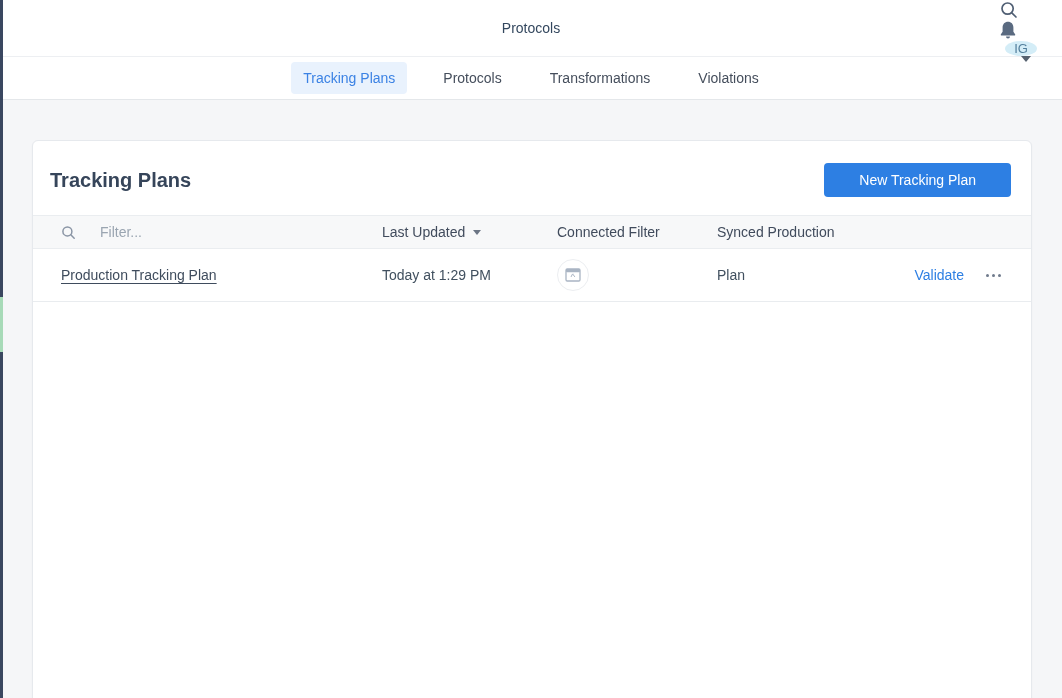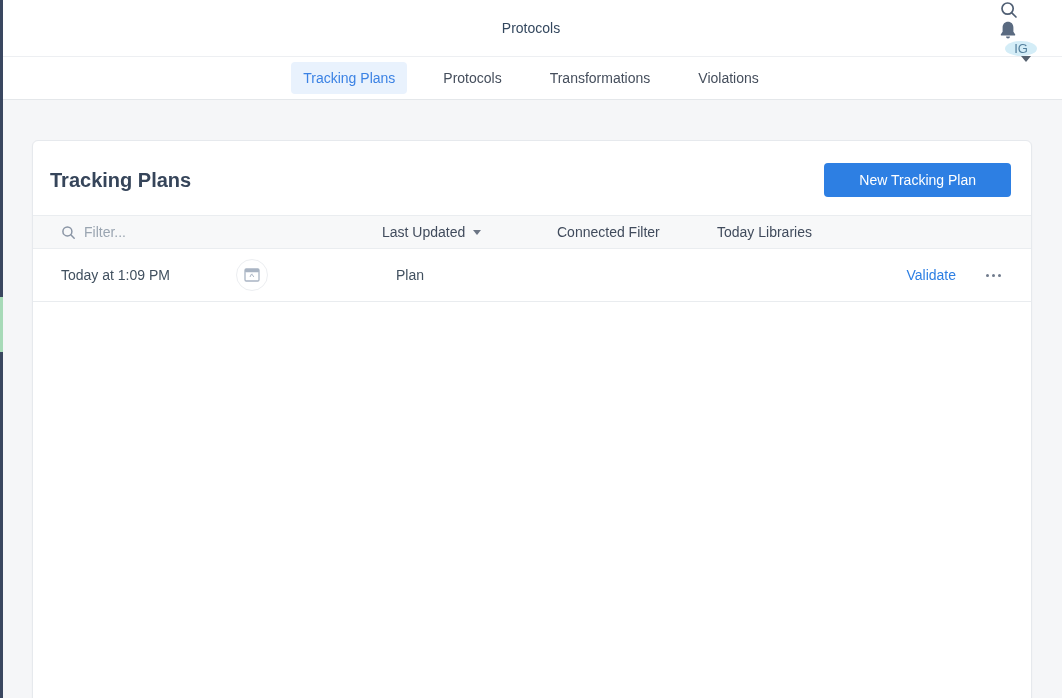--- a/index.html
+++ b/index.html
@@ -96,23 +96,23 @@
   }
   .t-row {
     height: 53px; background: #FFFFFF; border-bottom: 1px solid #E9ECEF;
     display: flex; align-items: center; padding: 0 28px;
     font-size: 14px; color: #41505F;
   }
   .col-name   { width: 321px; flex: 0 0 auto; display: flex; align-items: center; }
   .col-updated{ width: 175px; flex: 0 0 auto; display: flex; align-items: center; }
   .col-sources{ width: 160px; flex: 0 0 auto; display: flex; align-items: center; }
   .col-synced { width: 187px; flex: 0 0 auto; display: flex; align-items: center; }
-  .col-actions{ flex: 1 1 auto; display: flex; align-items: center; justify-content: flex-end; gap: 28px; }
-
-  .filter-wrap { display: flex; align-items: center; gap: 8px; width: 100%; }
+  .col-actions{ flex: 1 1 auto; display: flex; align-items: center; justify-content: flex-end; gap: 20px; }
+
+  .filter-wrap { display: flex; align-items: center; gap: 24px; width: 100%; }
   .filter-input {
     border: none; background: transparent; outline: none;
     font-size: 14px; color: #41505F; width: 200px;
     font-family: "Liberation Sans", sans-serif;
   }
   .filter-input::placeholder { color: #9AA5B1; }
 
   .sort-caret {
     width: 0; height: 0; margin-left: 8px;
     border-left: 4px solid transparent; border-right: 4px solid transparent;
@@ -184,28 +184,31 @@
       </div>
     </div>
     <div class="col-updated">
       <span>Last Updated</span>
       <span class="sort-caret"></span>
     </div>
     <div class="col-sources">
       <span>Connected Filter</span>
     </div>
     <div class="col-synced">
-      <span>Today Libraries</span>
+      <span>Synced Production</span>
     </div>
     <div class="col-actions"></div>
   </div>
 
   <div class="t-row">
+    <div class="col-name">
+      <a class="plan-link">Production Tracking Plan</a>
+    </div>
     <div class="col-updated">
-      <span>Today at 1:09 PM</span>
+      <span>Today at 1:29 PM</span>
     </div>
     <div class="col-sources">
       <div class="source-badge">
         <svg width="16" height="14" viewBox="0 0 16 14" fill="none">
           <rect x="1" y="1" width="14" height="12" rx="1.2" stroke="#A9B4C3" stroke-width="1.3"></rect>
           <rect x="1" y="1" width="14" height="3.2" rx="1" fill="#A9B4C3"></rect>
           <path d="M6.2 8.6l1.1-2.2m1 .4l1.3 1.8m-1.6-2.4h.1" stroke="#A9B4C3" stroke-width="1" stroke-linecap="round"></path>
         </svg>
       </div>
     </div>

